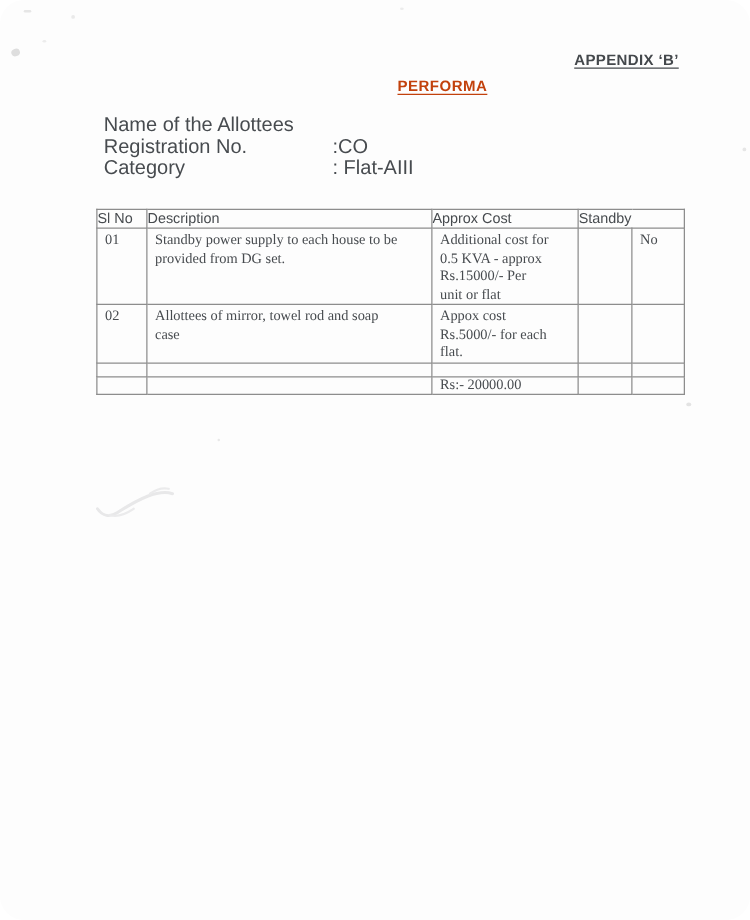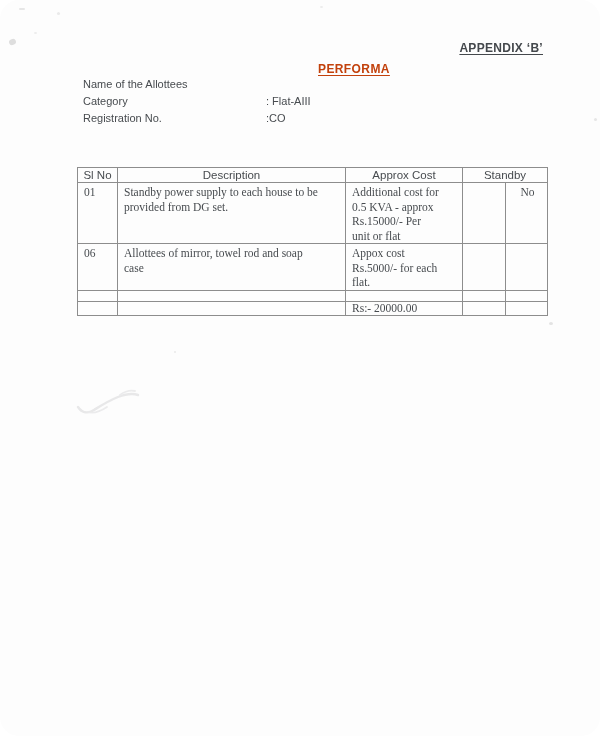--- a/index.html
+++ b/index.html
@@ -37,22 +37,22 @@
     text-decoration: underline;
     text-underline-offset: 2px;
     color: #c2410c;
     margin-left: 35px;
   }
 
   
   .fields {
     position: absolute;
     left: 83px;
-    top: 76px;
-    font-size: 11px;
+    top: 92px;
+    font-size: 16px;
   }
   .field-row {
     display: flex;
     height: 17px;
     line-height: 17px;
     white-space: nowrap;
   }
   .field-row .lbl { width: 183px; }
   .field-row .val { }
 
@@ -70,34 +70,34 @@
   table.performa th,
   table.performa td {
     border: 1px solid #8d8d8d;
     vertical-align: top;
     overflow: hidden;
   }
   table.performa { border: 1px solid #808080; }
   table.performa th {
     height: 15px;
     font-weight: normal;
-    text-align: center;
+    text-align: left;
     vertical-align: middle;
     line-height: 13px;
     padding: 0;
   }
   table.performa td {
     padding: 2px 4px 0 6px;
     line-height: 14.5px;
     white-space: pre-line;
     font-family: Liberation Serif, serif;
   }
   td.c-sl { padding-left: 7px; }
   td.c-cost { padding-left: 5px; }
-  td.c-opt-b { text-align: center; padding-left: 2px; padding-right: 2px; }
+  td.c-opt-b { padding-left: 2px; padding-right: 2px; }
   tr.row-1 td { height: 61px; }
   tr.row-2 td { height: 45px; }
   tr.row-3 td { height: 11px; padding-top: 0; }
   tr.row-4 td { height: 14px; padding-top: 0; line-height: 13px; }
 
   
   .speck {
     position: absolute;
     background: #e2e2e2;
     border-radius: 50%;
@@ -118,26 +118,26 @@
 
   <div class="appendix">APPENDIX ‘B’</div>
   <div class="doc-title">PERFORMA</div>
 
   <div class="fields">
     <div class="field-row">
       <span class="lbl">Name of the Allottees</span>
       <span class="val"></span>
     </div>
     <div class="field-row">
+      <span class="lbl">Registration No.</span>
+      <span class="val">:CO</span>
+    </div>
+    <div class="field-row">
       <span class="lbl">Category</span>
       <span class="val">: Flat-AIII</span>
-    </div>
-    <div class="field-row">
-      <span class="lbl">Registration No.</span>
-      <span class="val">:CO</span>
     </div>
   </div>
 
   <table class="performa">
     <colgroup>
       <col style="width:40px">
       <col style="width:228px">
       <col style="width:117px">
       <col style="width:43px">
       <col style="width:42px">
@@ -156,21 +156,21 @@
         <td class="c-desc">Standby power supply to each house to be
 provided from DG set.</td>
         <td class="c-cost">Additional cost for
 0.5 KVA  - approx
 Rs.15000/- Per
 unit or flat</td>
         <td class="c-opt-a"></td>
         <td class="c-opt-b">No</td>
       </tr>
       <tr class="row-2">
-        <td class="c-sl">06</td>
+        <td class="c-sl">02</td>
         <td class="c-desc">Allottees of mirror, towel rod and soap
 case</td>
         <td class="c-cost">Appox cost
 Rs.5000/- for each
 flat.</td>
         <td class="c-opt-a"></td>
         <td class="c-opt-b"></td>
       </tr>
       <tr class="row-3">
         <td class="c-sl"></td>

